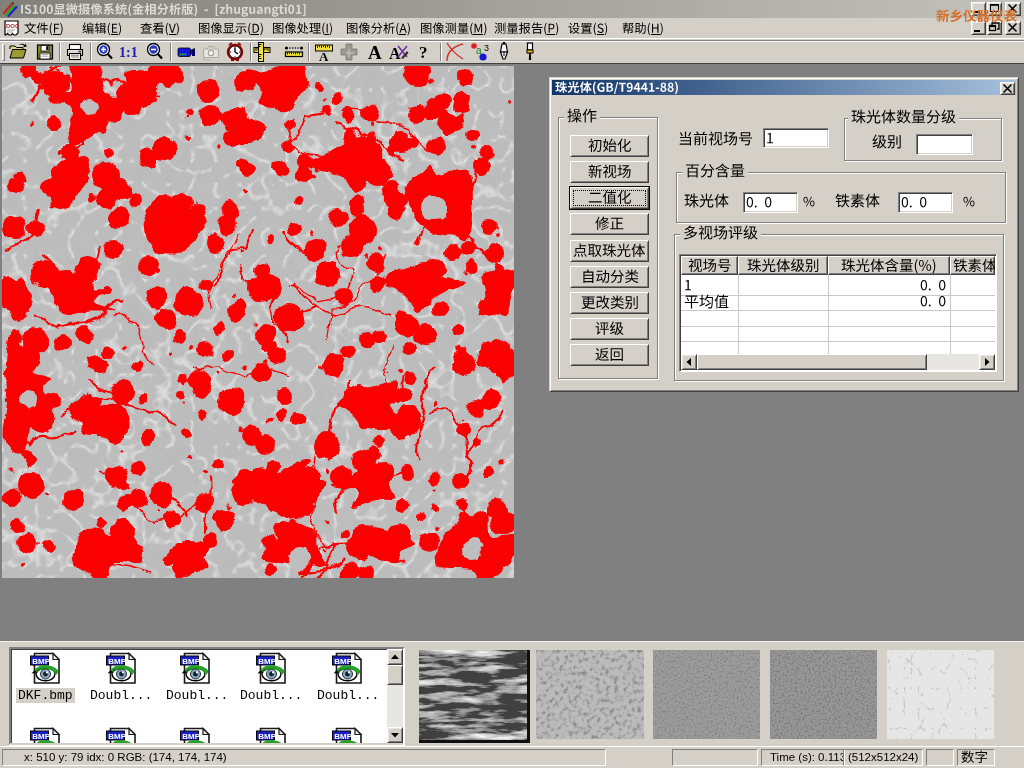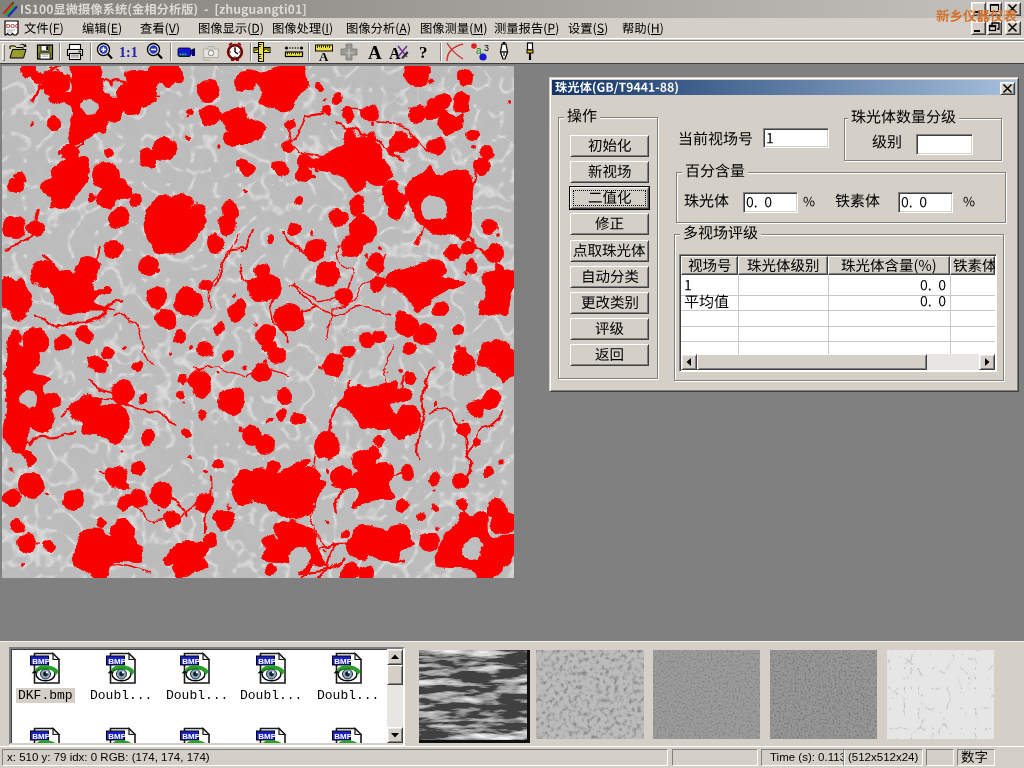--- a/index.html
+++ b/index.html
@@ -1036,20 +1036,20 @@
 <rect x="117" y="1" width="108" height="89" fill="#cacaca"></rect>
 <rect x="117" y="1" width="108" height="89" fill="#bbbbbb" filter="url(#t2)"></rect>
 <rect x="234" y="1" width="107" height="89" fill="#a2a2a2"></rect>
 <rect x="234" y="1" width="107" height="89" fill="#9c9c9c" filter="url(#t3)"></rect>
 <rect x="351" y="1" width="107" height="89" fill="#9e9e9e"></rect>
 <rect x="351" y="1" width="107" height="89" fill="#989898" filter="url(#t4)"></rect>
 <rect x="468" y="1" width="107" height="89" fill="#e9e9e9"></rect>
 <rect x="468" y="1" width="107" height="89" fill="#e6e6e6" filter="url(#t5)"></rect>
 </svg>
 <div class="abs" style="left:0;top:746px;width:1024px;height:22px;background:#d4d0c8;border-top:1px solid #fff"></div>
-<div class="abs" style="left:2px;top:749px;width:666px;height:17px;border:1px solid;border-color:#808080 #fff #fff #808080;font-family:'Liberation Sans';font-size:11.5px;line-height:15px;color:#000;padding-left:4px;white-space:nowrap;overflow:hidden">x: 510 y: 79  idx: 0  RGB: (174, 174, 174)</div>
+<div class="abs" style="left:2px;top:749px;width:604px;height:17px;border:1px solid;border-color:#808080 #fff #fff #808080;font-family:'Liberation Sans';font-size:11.5px;line-height:15px;color:#000;padding-left:21px;white-space:nowrap;overflow:hidden">x: 510 y: 79  idx: 0  RGB: (174, 174, 174)</div>
 <div class="abs" style="left:672px;top:749px;width:86px;height:17px;border:1px solid;border-color:#808080 #fff #fff #808080;font-family:'Liberation Sans';font-size:11.5px;line-height:15px;color:#000;padding-left:4px;white-space:nowrap;overflow:hidden"></div>
 <div class="abs" style="left:761px;top:749px;width:84px;height:17px;border:1px solid;border-color:#808080 #fff #fff #808080;font-family:'Liberation Sans';font-size:11.5px;line-height:15px;color:#000;padding-left:8px;white-space:nowrap;overflow:hidden">Time (s): 0.113</div>
 <div class="abs" style="left:843px;top:749px;width:80px;height:17px;border:1px solid;border-color:#808080 #fff #fff #808080;font-family:'Liberation Sans';font-size:11.5px;line-height:15px;color:#000;padding-left:4px;white-space:nowrap;overflow:hidden">(512x512x24)</div>
 <div class="abs" style="left:926px;top:749px;width:28px;height:17px;border:1px solid;border-color:#808080 #fff #fff #808080;font-family:'Liberation Sans';font-size:11.5px;line-height:15px;color:#000;padding-left:4px;white-space:nowrap;overflow:hidden"></div>
 <div class="abs" style="left:957px;top:749px;width:38px;height:17px;border:1px solid;border-color:#808080 #fff #fff #808080;font-family:'Liberation Sans';font-size:11.5px;line-height:15px;color:#000;padding-left:4px;white-space:nowrap;overflow:hidden"></div>
 <svg style="position:absolute;left:961px;top:750px" width="29" height="19" viewBox="0 -11.9 29 19">
     <path d="M6 -11.1C5.7 -10.6 5.3 -9.8 5 -9.3L5.6 -9C6 -9.4 6.4 -10.1 6.8 -10.7ZM1.2 -10.7C1.5 -10.1 1.9 -9.4 2 -8.9L2.8 -9.3C2.7 -9.7 2.3 -10.5 1.9 -11ZM5.5 -3.5C5.2 -2.8 4.8 -2.2 4.3 -1.7C3.8 -2 3.2 -2.2 2.7 -2.4C2.9 -2.8 3.1 -3.1 3.3 -3.5ZM1.5 -2.1C2.1 -1.8 2.9 -1.5 3.6 -1.1C2.7 -0.5 1.7 -0.1 0.6 0.2C0.7 0.4 0.9 0.7 1 1C2.3 0.6 3.4 0.1 4.4 -0.7C4.8 -0.4 5.3 -0.1 5.6 0.1L6.2 -0.6C5.9 -0.8 5.5 -1 5.1 -1.3C5.8 -2.1 6.3 -3 6.7 -4.2L6.1 -4.4L6 -4.4H3.8L4 -5.1L3.1 -5.2C3.1 -5 2.9 -4.7 2.8 -4.4H0.9V-3.5H2.4C2.1 -3 1.8 -2.5 1.5 -2.1ZM3.5 -11.4V-8.8H0.7V-8H3.2C2.5 -7.1 1.5 -6.3 0.5 -5.9C0.7 -5.7 1 -5.3 1.1 -5.1C1.9 -5.5 2.8 -6.3 3.5 -7.1V-5.5H4.4V-7.3C5.1 -6.8 5.9 -6.2 6.2 -5.9L6.8 -6.6C6.5 -6.8 5.3 -7.6 4.6 -8H7.2V-8.8H4.4V-11.4ZM8.5 -11.2C8.2 -8.9 7.5 -6.6 6.5 -5.2C6.7 -5 7.1 -4.7 7.3 -4.5C7.6 -5 7.9 -5.6 8.2 -6.3C8.5 -5 8.9 -3.8 9.4 -2.7C8.6 -1.4 7.6 -0.4 6.1 0.3C6.3 0.5 6.6 0.9 6.7 1.1C8 0.4 9.1 -0.6 9.9 -1.7C10.5 -0.6 11.4 0.3 12.4 1C12.6 0.7 12.9 0.4 13.1 0.2C12 -0.4 11.1 -1.4 10.4 -2.7C11.1 -4.1 11.6 -5.8 11.9 -7.8H12.8V-8.7H9C9.1 -9.5 9.3 -10.3 9.4 -11.1ZM10.9 -7.8C10.7 -6.2 10.4 -4.9 9.9 -3.7C9.4 -4.9 9 -6.3 8.7 -7.8Z M19.7 -4.9V-4H14.4V-3.1H19.7V-0.2C19.7 0 19.6 0.1 19.4 0.1C19.2 0.1 18.3 0.1 17.4 0.1C17.6 0.3 17.7 0.8 17.8 1.1C19 1.1 19.7 1.1 20.1 0.9C20.6 0.7 20.8 0.4 20.8 -0.2V-3.1H26.1V-4H20.8V-4.5C22 -5.2 23.2 -6.1 24 -7L23.3 -7.5L23.1 -7.4H16.6V-6.5H22.1C21.4 -5.9 20.5 -5.3 19.7 -4.9ZM19.2 -11.1C19.5 -10.8 19.7 -10.3 19.9 -9.9H14.6V-7.1H15.6V-9H24.9V-7.1H25.9V-9.9H21.1C20.9 -10.4 20.6 -11 20.2 -11.4Z" fill="#000"></path>
   </svg>
 </body></html>

